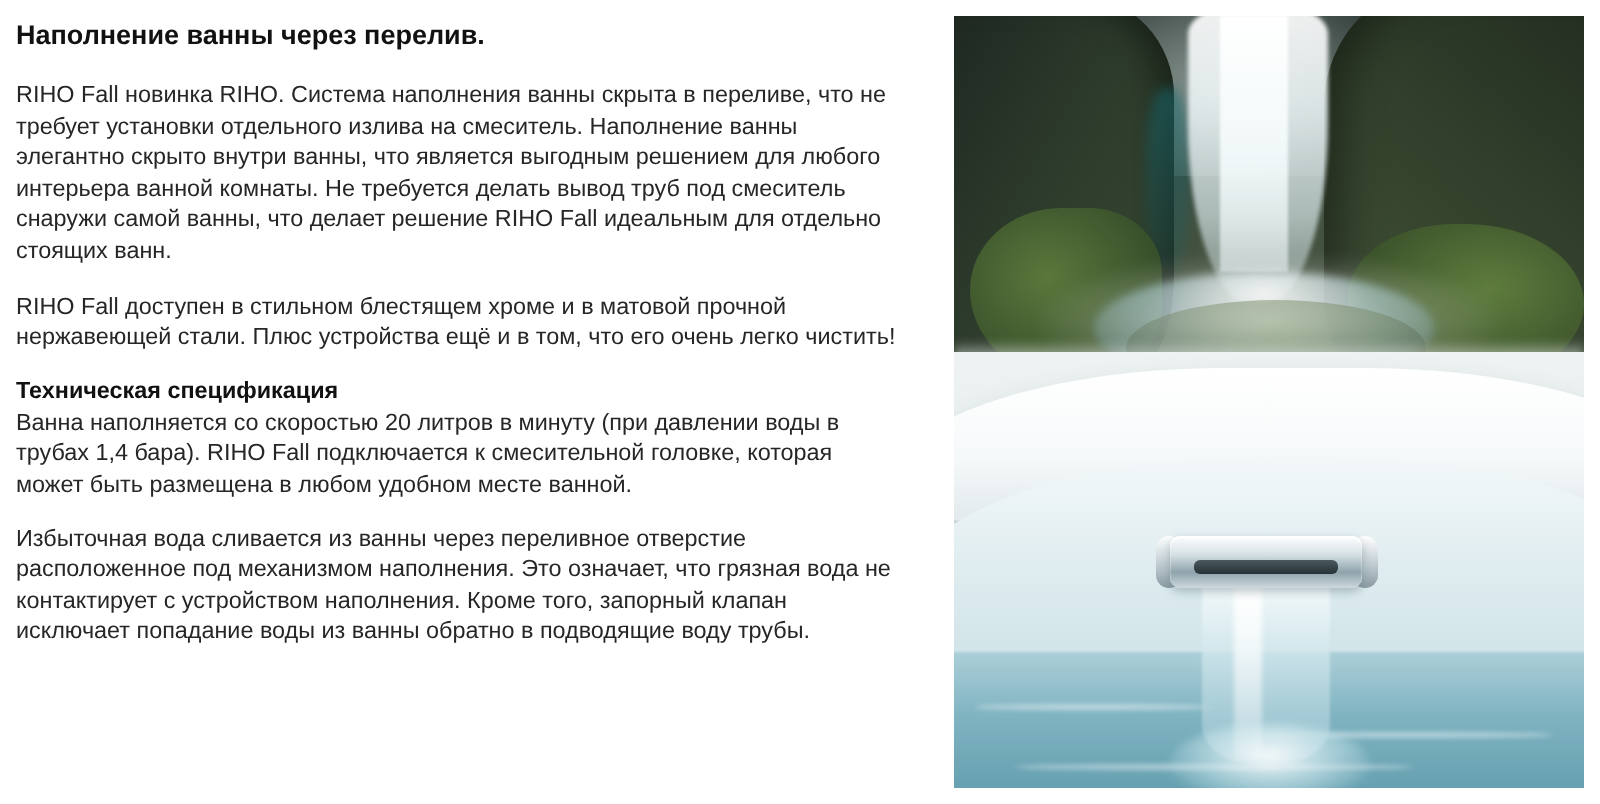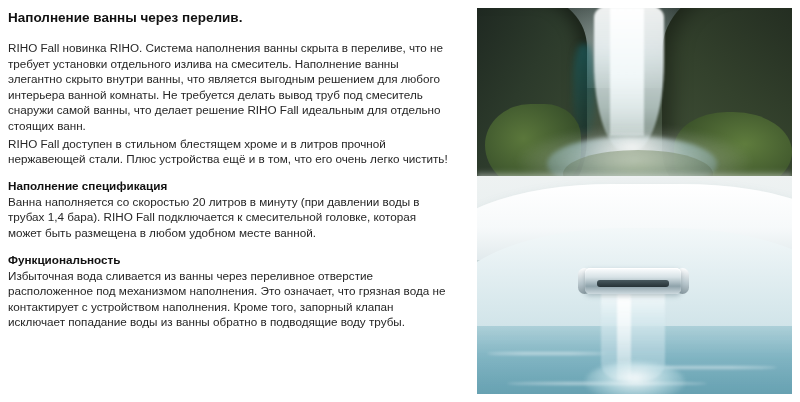--- a/index.html
+++ b/index.html
@@ -38,21 +38,21 @@
     line-height: 1.2;
   }
   p.body-text {
     font-size: 11.7px;
     line-height: 1.33;
     margin: 0 0 11px 0;
     color: #262626;
     text-align: left;
   }
   p.body-text.tight {
-    margin-bottom: 2px;
+    margin-bottom: 12px;
   }
   .section-head {
     font-size: 11.7px;
     font-weight: bold;
     color: #111111;
     margin: 0 0 1px 0;
     line-height: 1.3;
   }
   .media-col {
     position: absolute;
@@ -255,26 +255,25 @@
 </head>
 <body>
 
 <div class="page">
 
   <div class="text-col">
 
     <h1 class="doc-title">Наполнение ванны через перелив.</h1>
 
     <p class="body-text tight">RIHO Fall новинка RIHO. Система наполнения ванны скрыта в переливе, что не требует установки отдельного излива на смеситель. Наполнение ванны элегантно скрыто внутри ванны, что является выгодным решением для любого интерьера ванной комнаты. Не требуется делать вывод труб под смеситель снаружи самой ванны, что делает решение RIHO Fall идеальным для отдельно стоящих ванн.</p>
-    <p class="body-text">RIHO Fall доступен в стильном блестящем хроме и в литров прочной нержавеющей стали. Плюс устройства ещё и в том, что его очень легко чистить!</p>
-
-    <h2 class="section-head">Наполнение спецификация</h2>
+    <p class="body-text">RIHO Fall доступен в стильном блестящем хроме и в матовой прочной нержавеющей стали. Плюс устройства ещё и в том, что его очень легко чистить!</p>
+
+    <h2 class="section-head">Техническая спецификация</h2>
     <p class="body-text">Ванна наполняется со скоростью 20 литров в минуту (при давлении воды в трубах 1,4 бара). RIHO Fall подключается к смесительной головке, которая может быть размещена в любом удобном месте ванной.</p>
 
-    <h2 class="section-head">Функциональность</h2>
     <p class="body-text">Избыточная вода сливается из ванны через переливное отверстие расположенное под механизмом наполнения. Это означает, что грязная вода не контактирует с устройством наполнения. Кроме того, запорный клапан исключает попадание воды из ванны обратно в подводящие воду трубы.</p>
 
   </div>
 
   <div class="media-col">
     <div class="photo">
 
       <div class="scene-top">
         <div class="sky-glow"></div>
         <div class="cliff-left"></div>

